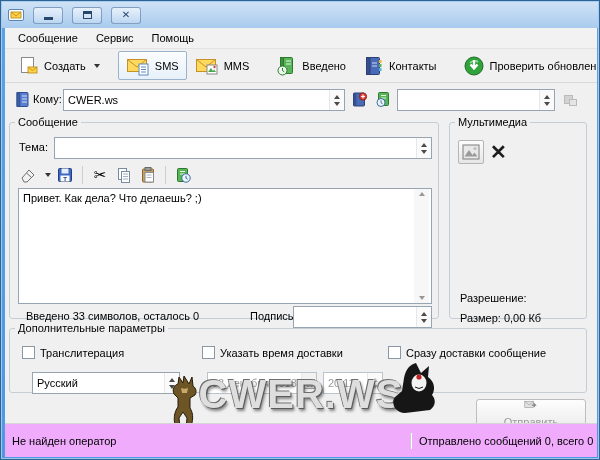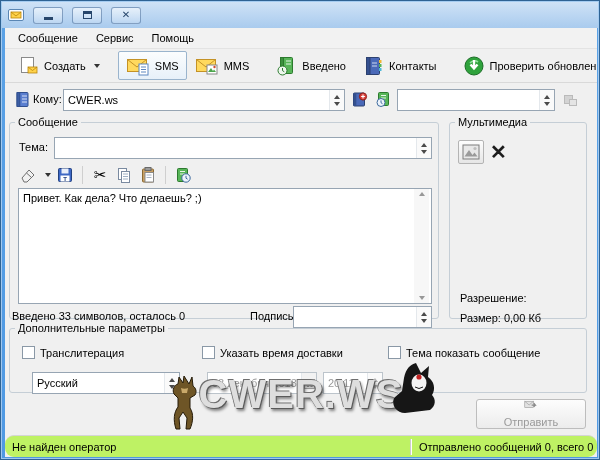--- a/index.html
+++ b/index.html
@@ -71,43 +71,43 @@
   .fmt-bar { position:absolute; left:8px; top:36px; height:22px; display:flex; align-items:center; gap:4px; }
   .fmt-sep { width:1px; height:18px; background:#cfcfcf; margin:0 3px; }
   .fmt-btn { width:20px; height:20px; display:flex; align-items:center; justify-content:center; }
 
   .msg-text { position:absolute; left:8px; top:60px; width:414px; height:116px;
     border:1px solid #97a5b3; background:#fff; font:11px "Liberation Sans", sans-serif;
     padding:3px 18px 3px 4px; resize:none; outline:none; overflow:hidden; }
   .msg-scroll { position:absolute; right:9px; top:61px; width:15px; height:114px; background:#f7f7f7;
     display:flex; flex-direction:column; justify-content:space-between; align-items:center; padding:3px 0; }
   .msg-scroll .tri-up, .msg-scroll .tri-dn { opacity:.55; }
-  .counter { position:absolute; left:2px; top:182px; }
+  .counter { position:absolute; left:16px; top:182px; }
   .sign-label { position:absolute; left:240px; top:182px; }
 
   .media-btns { position:absolute; left:8px; top:12px; display:flex; gap:6px; align-items:center; }
   .media-info1 { position:absolute; left:10px; top:164px; }
   .media-info2 { position:absolute; left:10px; top:184px; }
   .xmark { font-size:20px; font-weight:bold; color:#1c1c1c; line-height:1; }
 
   .cb-row { position:absolute; top:12px; display:flex; align-items:center; gap:5px; }
   .checkbox { width:13px; height:13px; background:#fff; border:1px solid #8a98a6; }
 
   .watermark { position:absolute; left:0; top:344px; width:592px; text-align:center; pointer-events:none; }
   .wm-text { font-size:40px; font-weight:bold; letter-spacing:1px; color:#dedede;
     text-shadow:-1px -1px 0 #6e6e6e, 1px 1px 0 #5a5a5a, 2px 3px 3px rgba(0,0,0,.45); }
   .wm-left { position:absolute; left:160px; top:2px; }
   .wm-right { position:absolute; left:380px; top:-12px; }
 
   .send-btn { position:absolute; left:471px; top:371px; width:110px; height:30px;
     border:1px solid #bdbdbd; border-radius:3px; background:linear-gradient(#fdfdfd,#ececec);
     display:flex; align-items:center; justify-content:center; gap:6px; color:#9a9a9a; font-size:11px;flex-direction:column; }
 
-  .statusbar { position:absolute; left:0; bottom:0; width:100%; height:22px; background:#bef264;
-    border-top:1px solid #d5d5d5; display:flex; align-items:center; font-size:11px;border-radius:9px; }
+  .statusbar { position:absolute; left:0; bottom:0; width:100%; height:34px; background:#f0abfc;
+    border-top:1px solid #d5d5d5; display:flex; align-items:center; font-size:11px; }
   .status-left { flex:1; padding-left:7px; }
   .status-sep { width:1px; height:16px; background:#cccccc; box-shadow:1px 0 0 #fff; }
   .status-right { width:186px; padding-left:8px; }
 </style>
 </head>
 <body>
 
 <div class="window">
 
   <div class="titlebar">
@@ -340,21 +340,21 @@
       <div class="cb-row" style="left:192px">
         <span class="checkbox"></span>
         <span>Указать время доставки</span>
       </div>
       <div class="cb-row" style="left:12px">
         <span class="checkbox"></span>
         <span>Транслитерация</span>
       </div>
       <div class="cb-row" style="left:378px">
         <span class="checkbox"></span>
-        <span>Тема показать сообщение</span>
+        <span>Сразу доставки сообщение</span>
       </div>
 
       <div class="combo" style="left:22px;top:38px;width:148px">
         <input value="Русский" style="">
         <span class="spin">
             <i class="tri-up"></i>
             <i class="tri-dn"></i>
           </span>
       </div>
 

